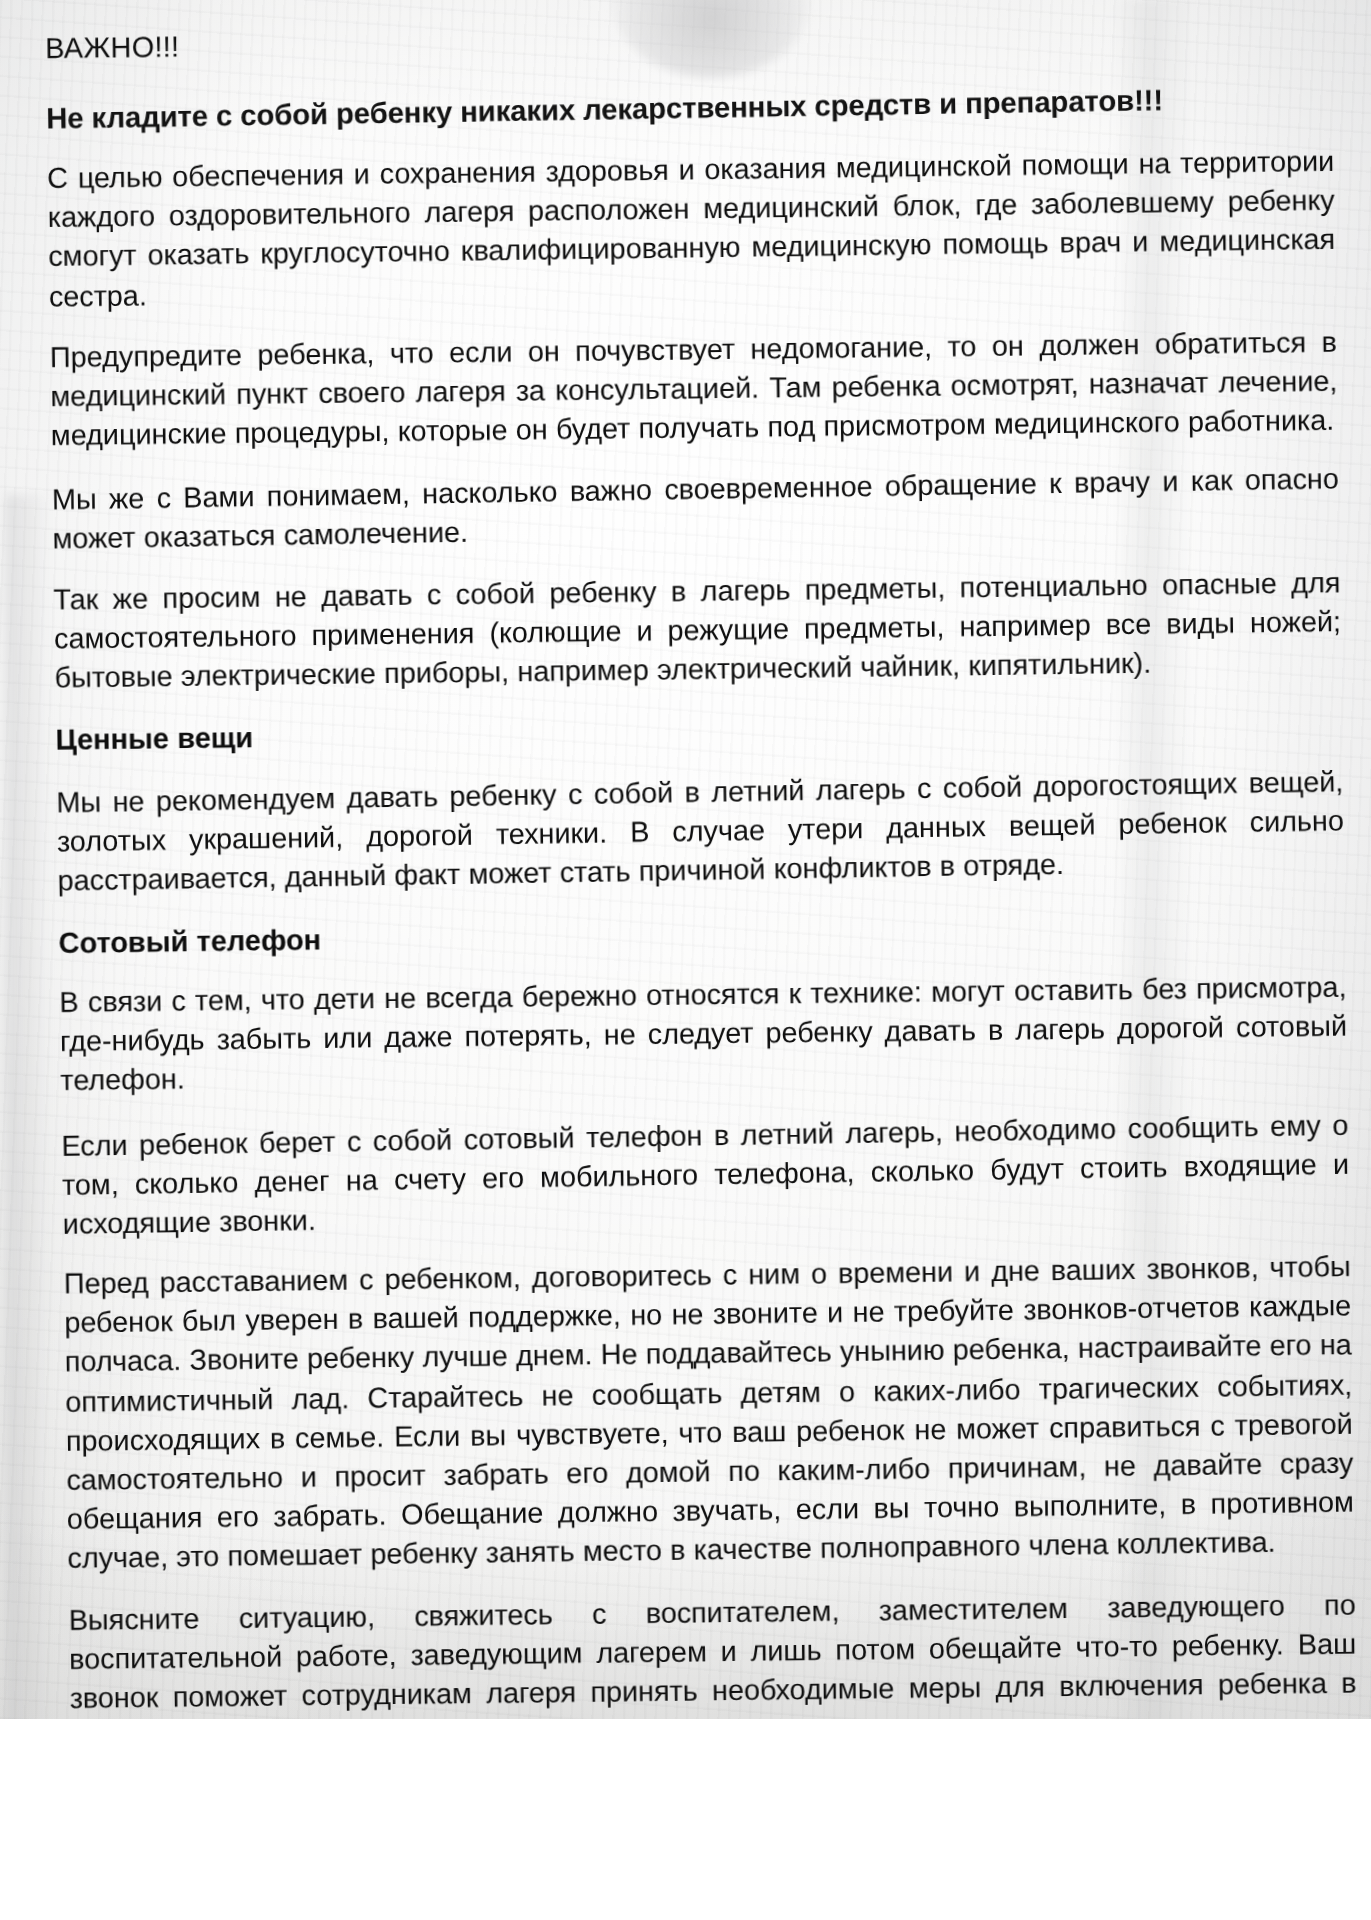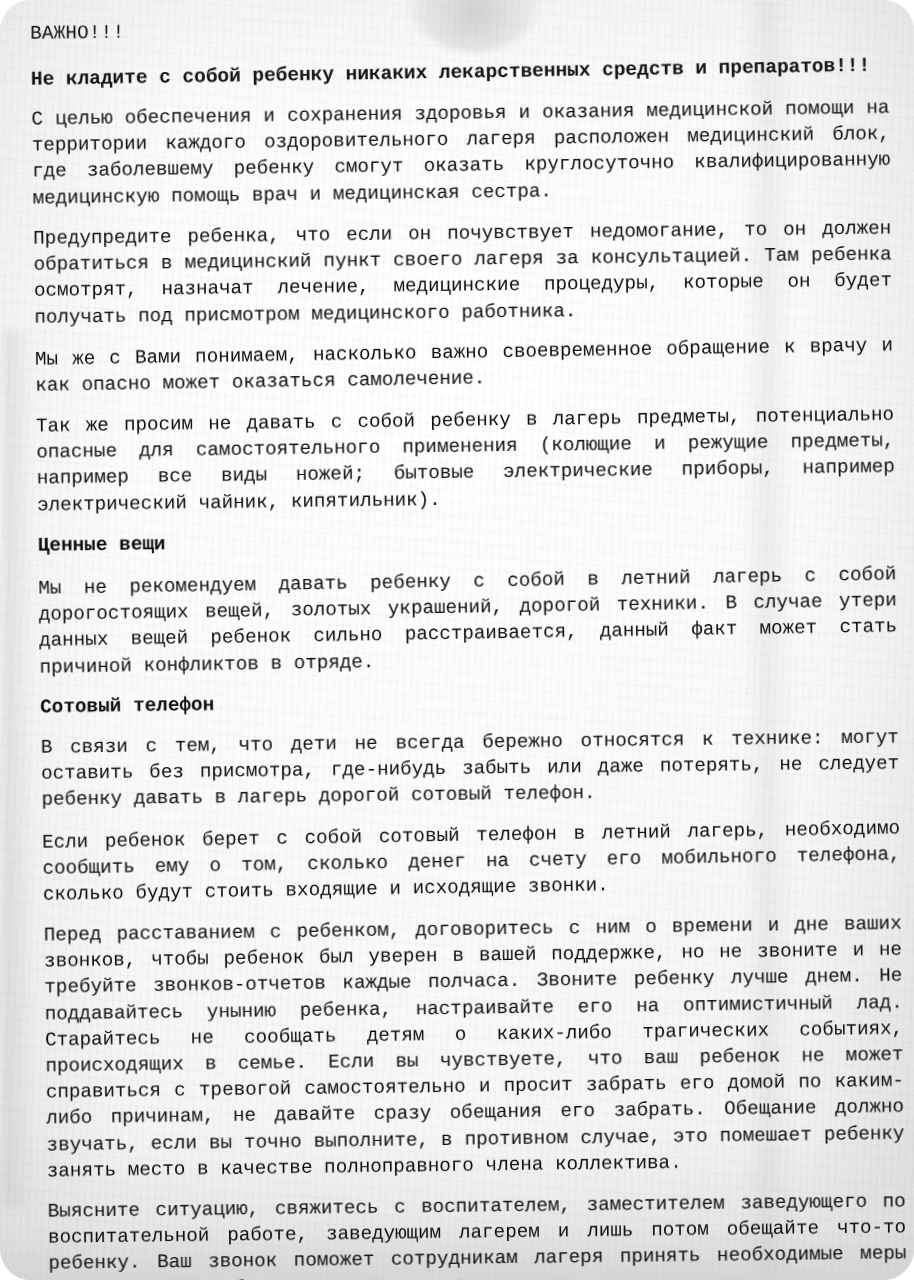--- a/index.html
+++ b/index.html
@@ -6,33 +6,32 @@
   html, body {
     margin: 0;
     padding: 0;
     background: #ffffff;
   }
 
   
   #scan-page {
     position: relative;
     width: 914px;
-    height: 1280px;
+    height: 1146px;
     overflow: hidden;
     background-color: #ececeb;
     background-image:
       
       radial-gradient(145% 85% at 48% 30%, rgba(255,255,255,0.95) 0%, rgba(255,255,255,0.55) 42%, rgba(228,228,228,0.0) 78%),
       linear-gradient(100deg, rgba(208,209,210,0.55) 0%, rgba(244,244,243,0.10) 18%, rgba(255,255,255,0.0) 42%),
       linear-gradient(260deg, rgba(200,201,203,0.55) 0%, rgba(246,246,245,0.10) 16%, rgba(255,255,255,0.0) 40%),
       linear-gradient(180deg, rgba(222,222,221,0.75) 0%, rgba(252,252,251,0.0) 9%, rgba(252,252,251,0.0) 88%, rgba(214,214,213,0.7) 100%),
       linear-gradient(90deg, #e4e4e3 0%, #f3f3f2 14%, #f6f6f5 50%, #f1f1f0 86%, #dedede 100%);
-    font-family: Liberation Mono, monospace;
+    font-family: Liberation Sans, sans-serif;
     color: #1d1d1d;
-    border-radius: 31px;
     -webkit-font-smoothing: antialiased;
   }
 
   
   #paper-grain {
     position: absolute;
     inset: 0;
     pointer-events: none;
     background-image: repeating-linear-gradient(
       92deg,

